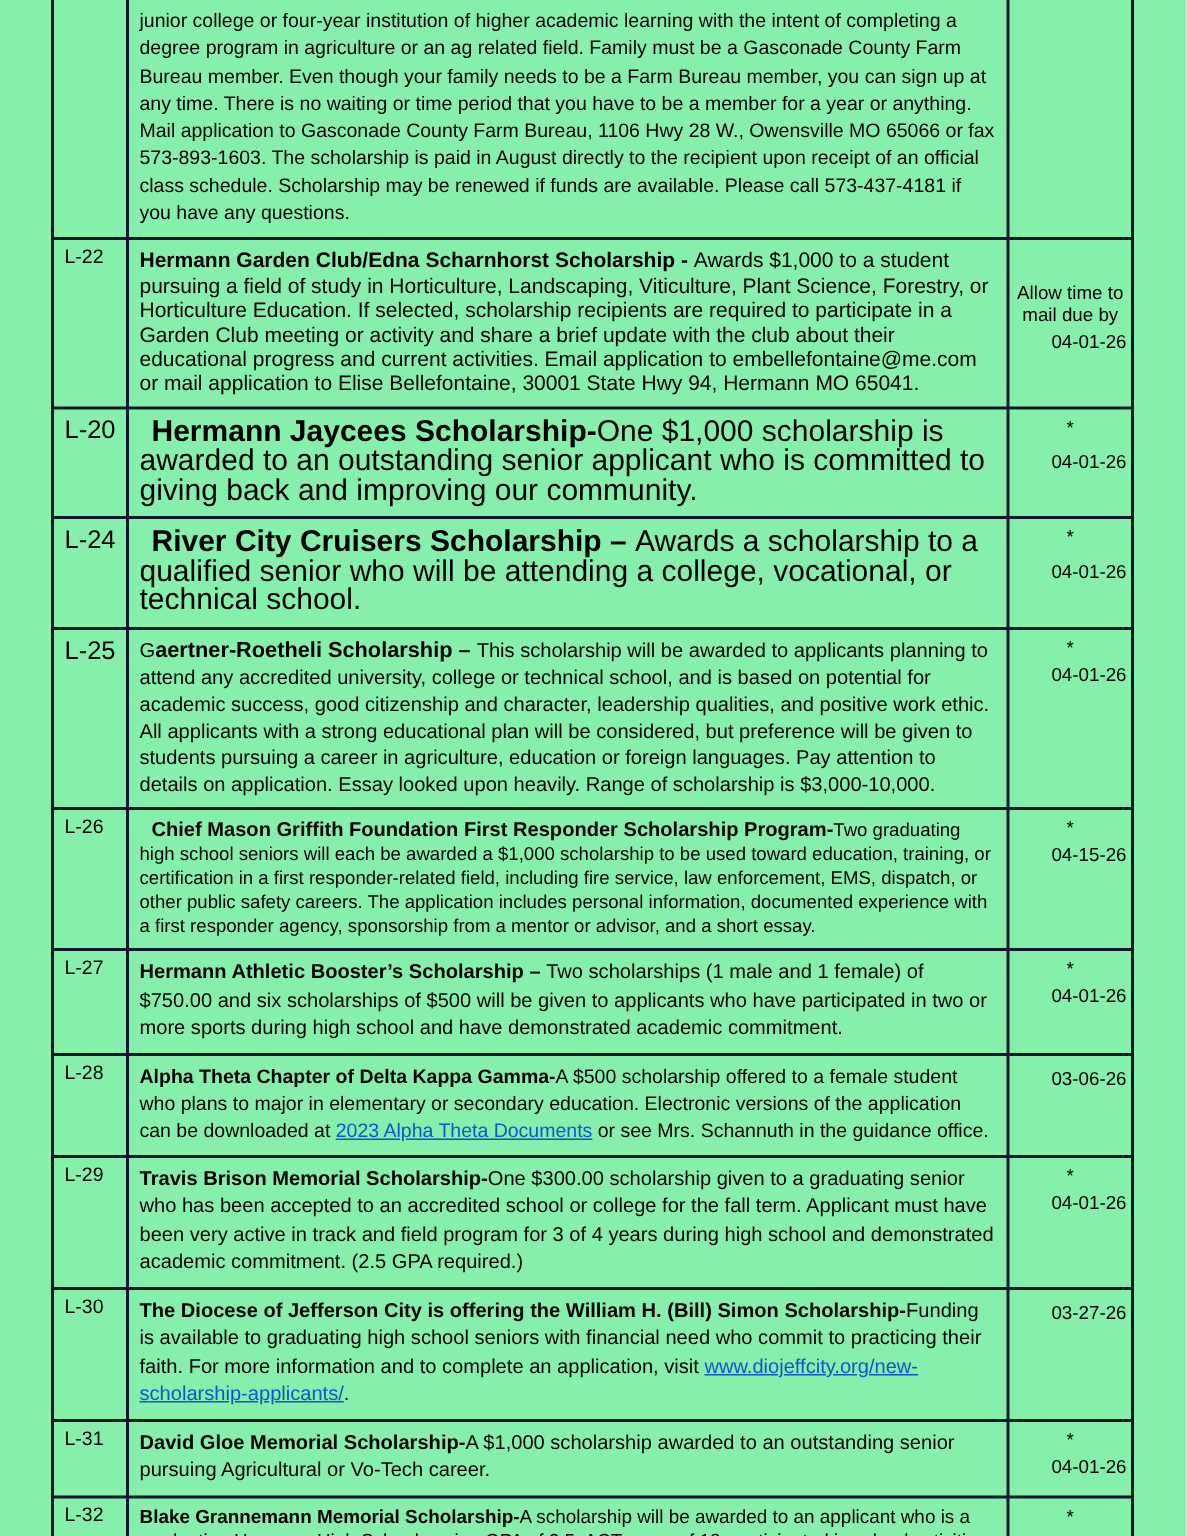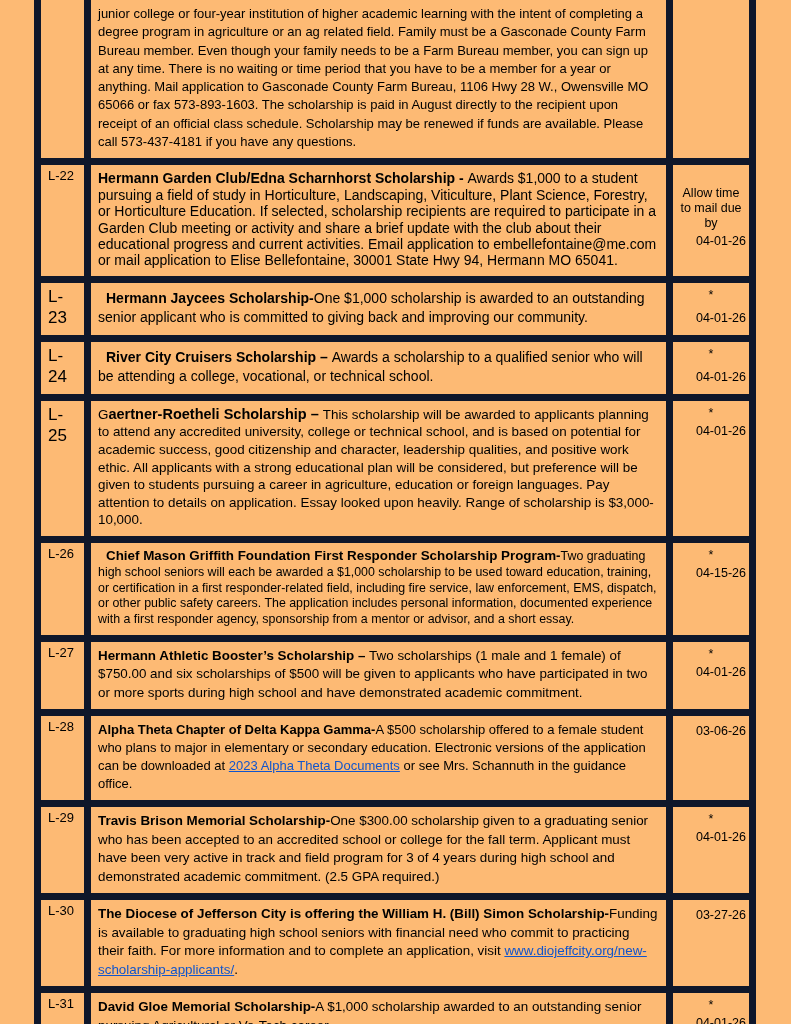--- a/index.html
+++ b/index.html
@@ -1,43 +1,43 @@
 <!DOCTYPE html>
 <html><head>
 <meta charset="utf-8">
 <style>
   * { margin:0; padding:0; box-sizing:border-box; }
   html,body { background:#ffffff; }
   .page {
-    width:791px; height:1024px; background:#fdba74; overflow:hidden;
+    width:791px; height:1024px; background:#86efac; overflow:hidden;
     position:relative; font-family:"Liberation Sans", sans-serif; color:#000000;
   }
   .tbl {
     display:table; border-collapse:collapse; table-layout:fixed;
     width:722px; margin:0 0 0 34px;
   }
   .trow { display:table-row; }
-  .cell { display:table-cell; border:7px solid #0f172a; vertical-align:top; }
+  .cell { display:table-cell; border:2px solid #0f172a; vertical-align:top; }
   .rw0 .cell { border-top:none; }
   .bt2 .cell { border-top:2px solid #000000; }
 
   .c-id   { width:50px; padding:3px 3px 3px 7px; font-size:13px; line-height:16px; }
   .c-desc { padding:5px 8px 7px 7px; font-size:13px; line-height:18px; }
   .c-due  { width:83px; padding:5px 3px; text-align:center; font-size:12.5px; line-height:15px; }
 
   .ttl { font-weight:700; }
   .lnk { color:#1155cc; text-decoration:underline; cursor:pointer; }
   .due-date { margin-top:3px;text-align:right; }
 
   
   .rw0  .c-desc { line-height:18.3px; }
   .rw1  .c-desc { font-size:14px; line-height:16.4px; }
   .rw1  .c-due  { vertical-align:middle; padding-bottom:12px; }
   .idlg .c-id   { font-size:17px; line-height:21px; }
-  .rw2  .c-desc, .rw3 .c-desc { font-size:14px; line-height:19.5px; text-indent:8px; padding-top:6px; }
+  .rw2  .c-desc, .rw3 .c-desc { font-size:20px; line-height:19.5px; text-indent:8px; padding-top:6px; }
   .rw2  .due-date, .rw3 .due-date { margin-top:8px; }
   .rw4  .c-desc { font-size:13.4px; line-height:17.6px;margin-top:20px; }
   .rw4  .ttl    { font-size:14.5px; }
   .rw5  .c-desc { font-size:12.4px; line-height:15.8px; text-indent:8px; }
   .rw5  .ttl    { font-size:13.4px; }
   .rw6  .c-desc { font-size:13.4px; line-height:18.5px; }
   .rw8  .c-desc, .rw9 .c-desc, .rw10 .c-desc { font-size:13.4px; line-height:18.5px; }
   .rw11 .c-desc { font-size:12.6px; line-height:15.8px; }
 </style>
 </head>
@@ -60,21 +60,21 @@
       <div class="cell c-id"><span>L-22</span></div>
       <div class="cell c-desc"><span class="ttl">Hermann Garden Club/Edna Scharnhorst Scholarship - </span><span>Awards $1,000 to a student pursuing a field of study in Horticulture, Landscaping, Viticulture, Plant Science, Forestry, or Horticulture Education. If selected, scholarship recipients are required to participate in a Garden Club meeting or activity and share a brief update with the club about their educational progress and current activities. Email application to embellefontaine@me.com or mail application to Elise Bellefontaine, 30001 State Hwy 94, Hermann MO 65041.</span></div>
       <div class="cell c-due">
           <div class="due-star"></div>
           <div class="due-note">Allow time to mail due by</div>
           <div class="due-date">04-01-26</div>
         </div>
     </div>
 
     <div class="trow rw2 idlg bt2">
-      <div class="cell c-id"><span>L-23</span></div>
+      <div class="cell c-id"><span>L-20</span></div>
       <div class="cell c-desc"><span class="ttl">Hermann Jaycees Scholarship-</span><span>One $1,000 scholarship is awarded to an outstanding senior applicant who is committed to giving back and improving our community.</span></div>
       <div class="cell c-due">
           <div class="due-star">*</div>
           <div class="due-note"></div>
           <div class="due-date">04-01-26</div>
         </div>
     </div>
 
     <div class="trow rw3 idlg bt2">
       <div class="cell c-id"><span>L-24</span></div>

